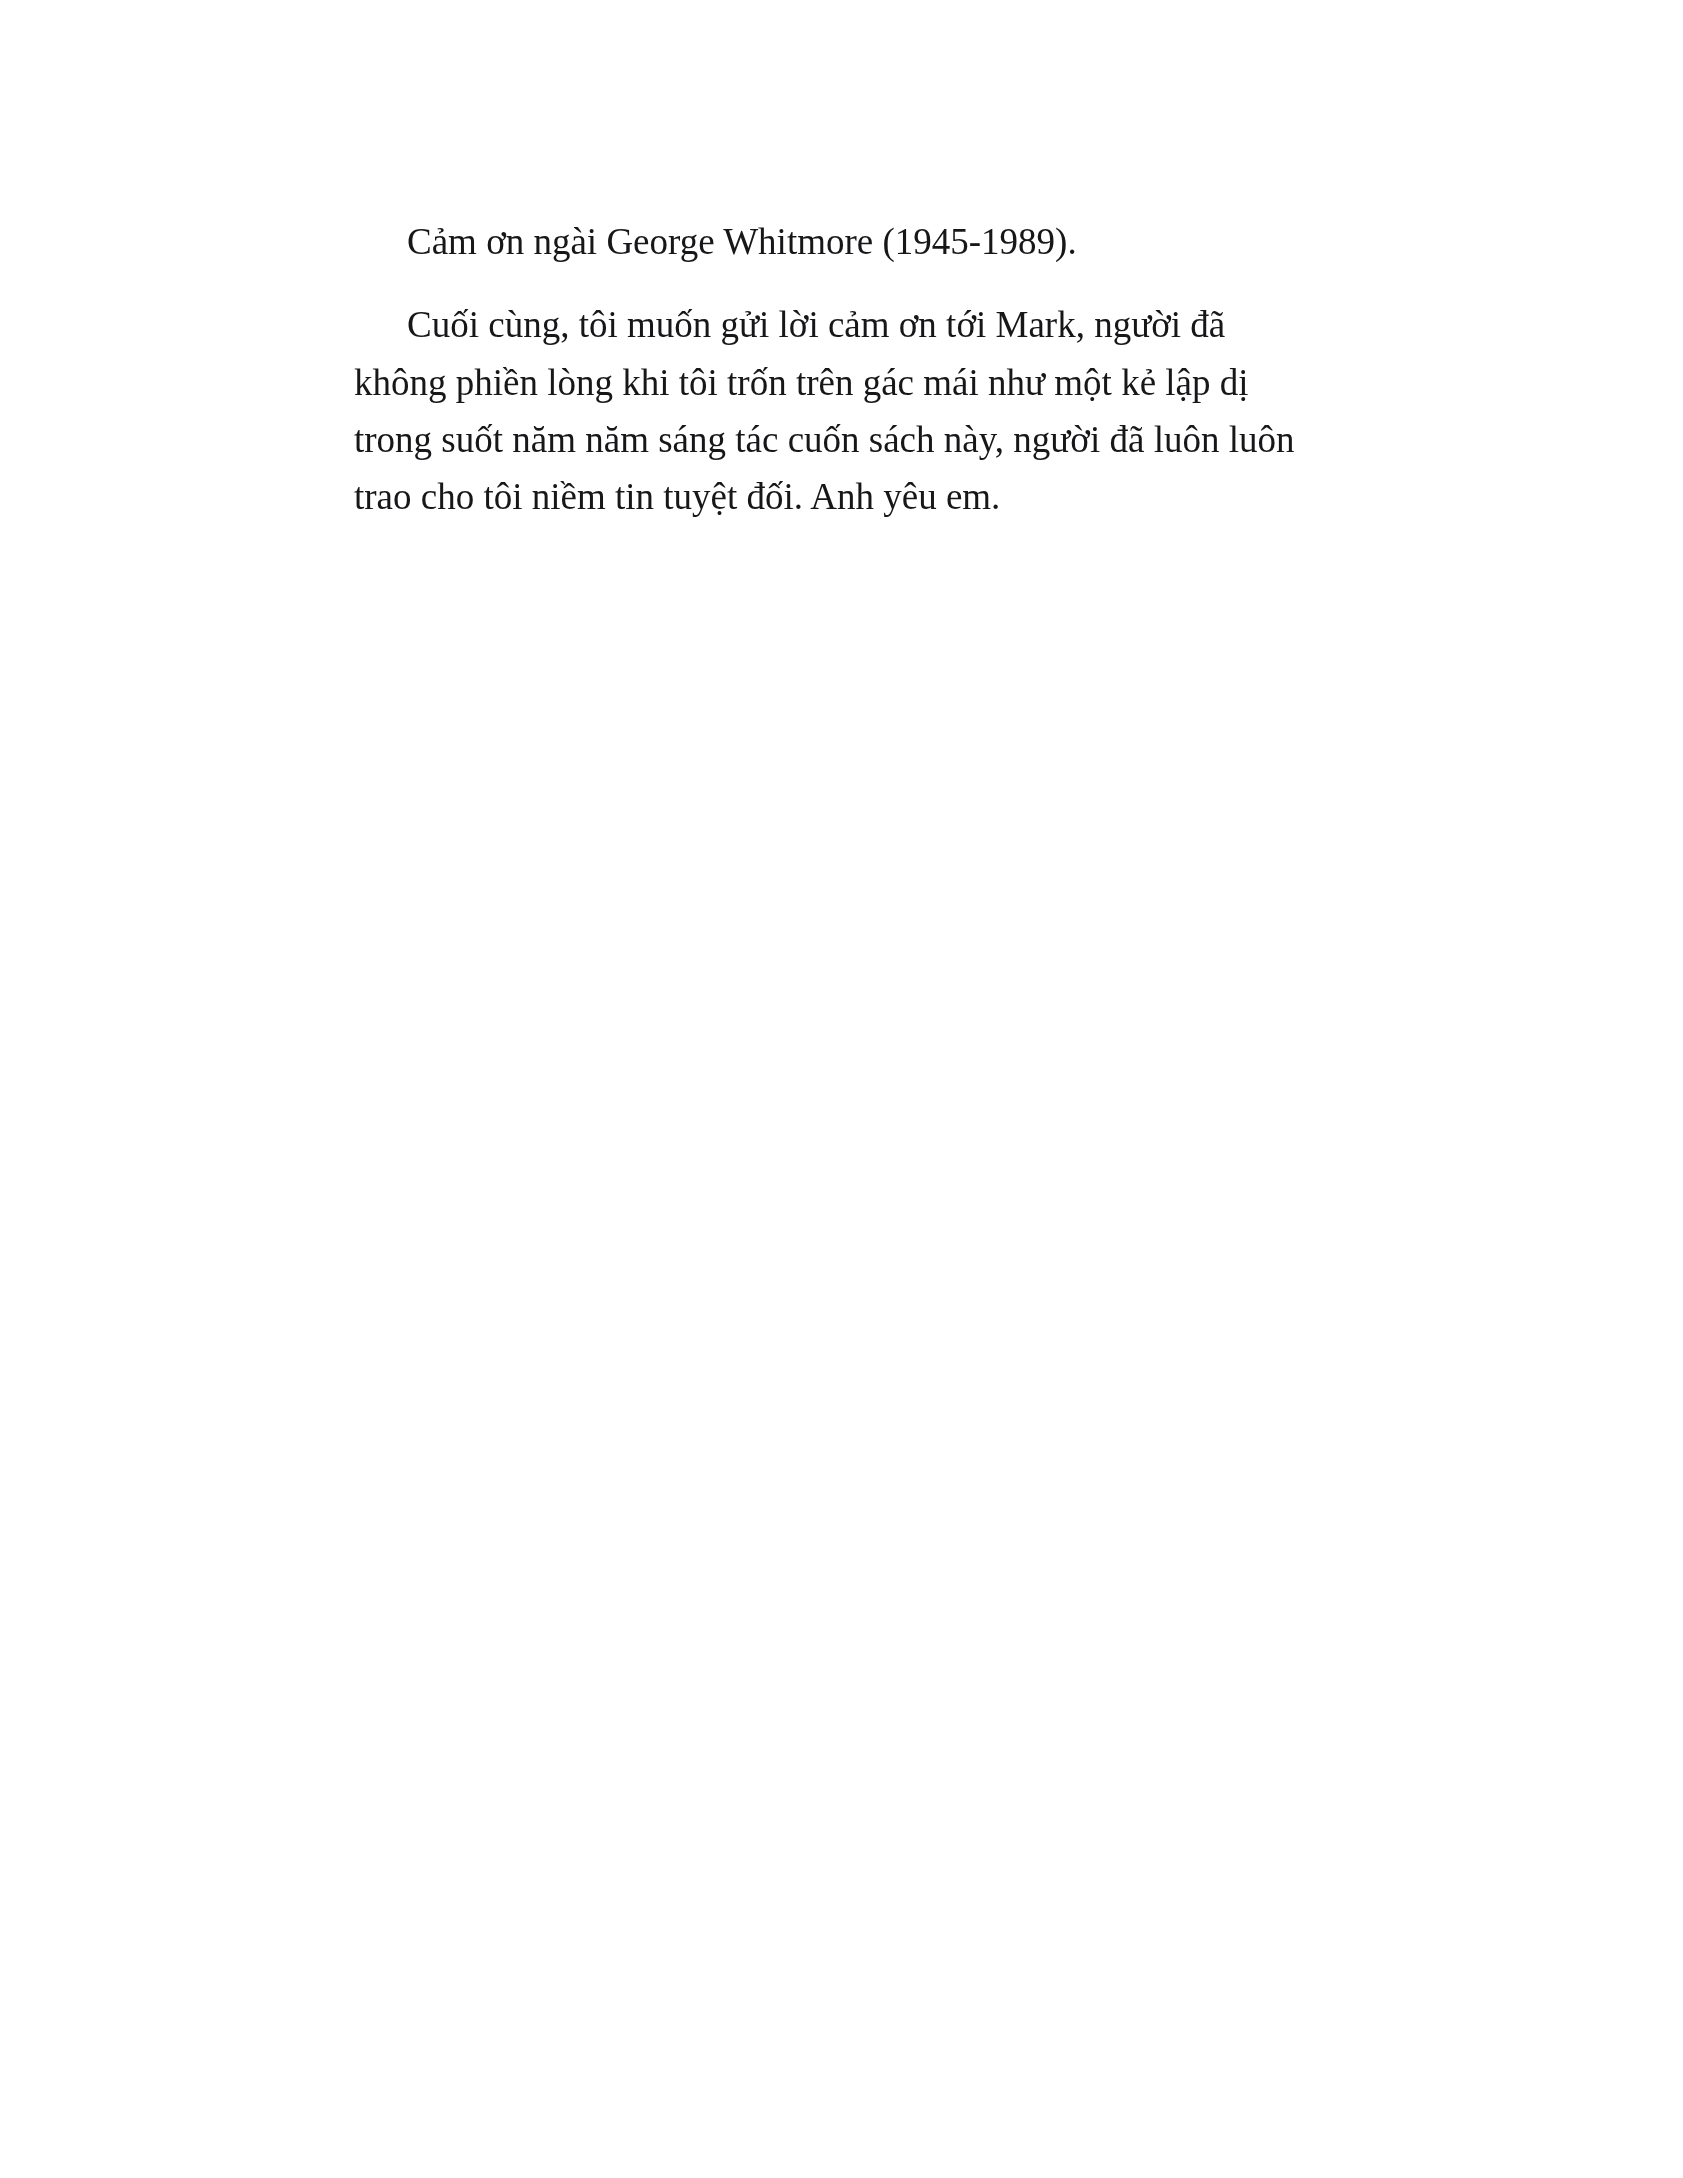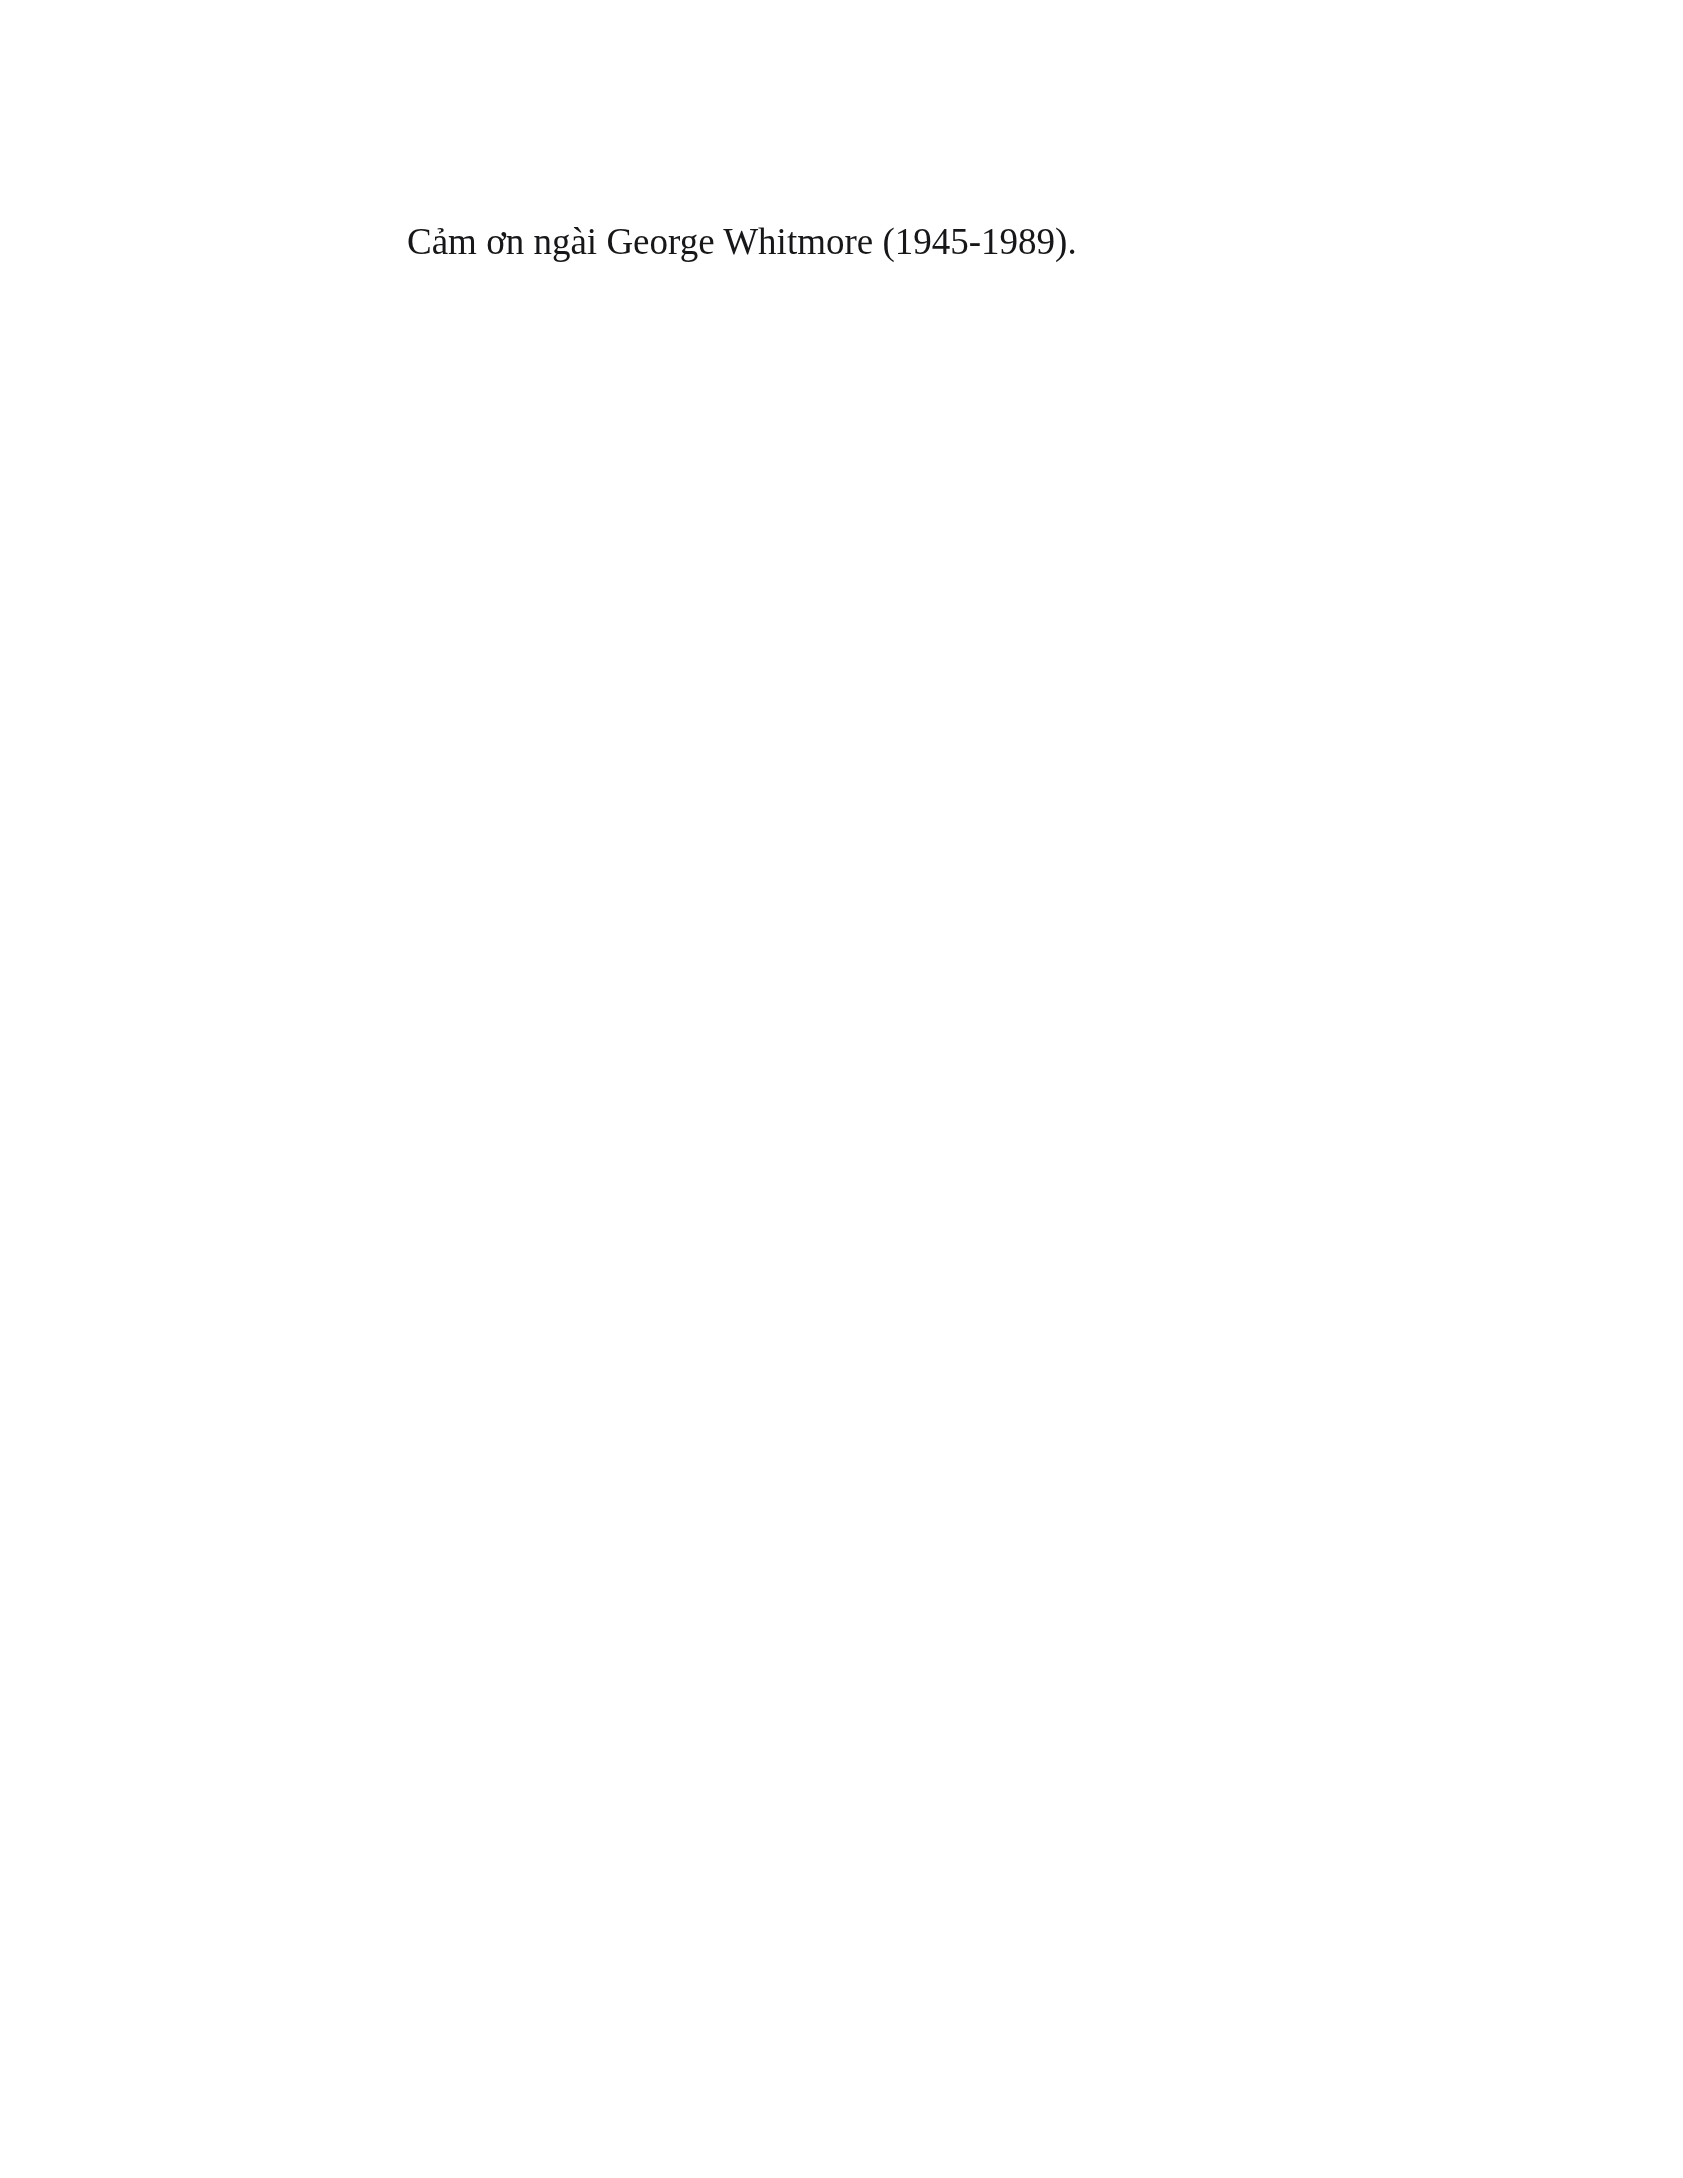--- a/index.html
+++ b/index.html
@@ -45,15 +45,16 @@
   p.para.last {
     text-align: left;
   }
 </style>
 </head>
 <body>
 
 <div class="page">
   <div class="text-block">
     <p class="para">Cảm ơn ngài George Whitmore (1945-1989).</p>
+    <p class="para last">Cuối cùng, tôi muốn gửi lời cảm ơn tới Mark, người đã không phiền lòng khi tôi trốn trên gác mái như một kẻ lập dị trong suốt năm năm sáng tác cuốn sách này, người đã luôn luôn trao cho tôi niềm tin tuyệt đối. Anh yêu em.</p>
   </div>
 </div>
 
 
 </body></html>

